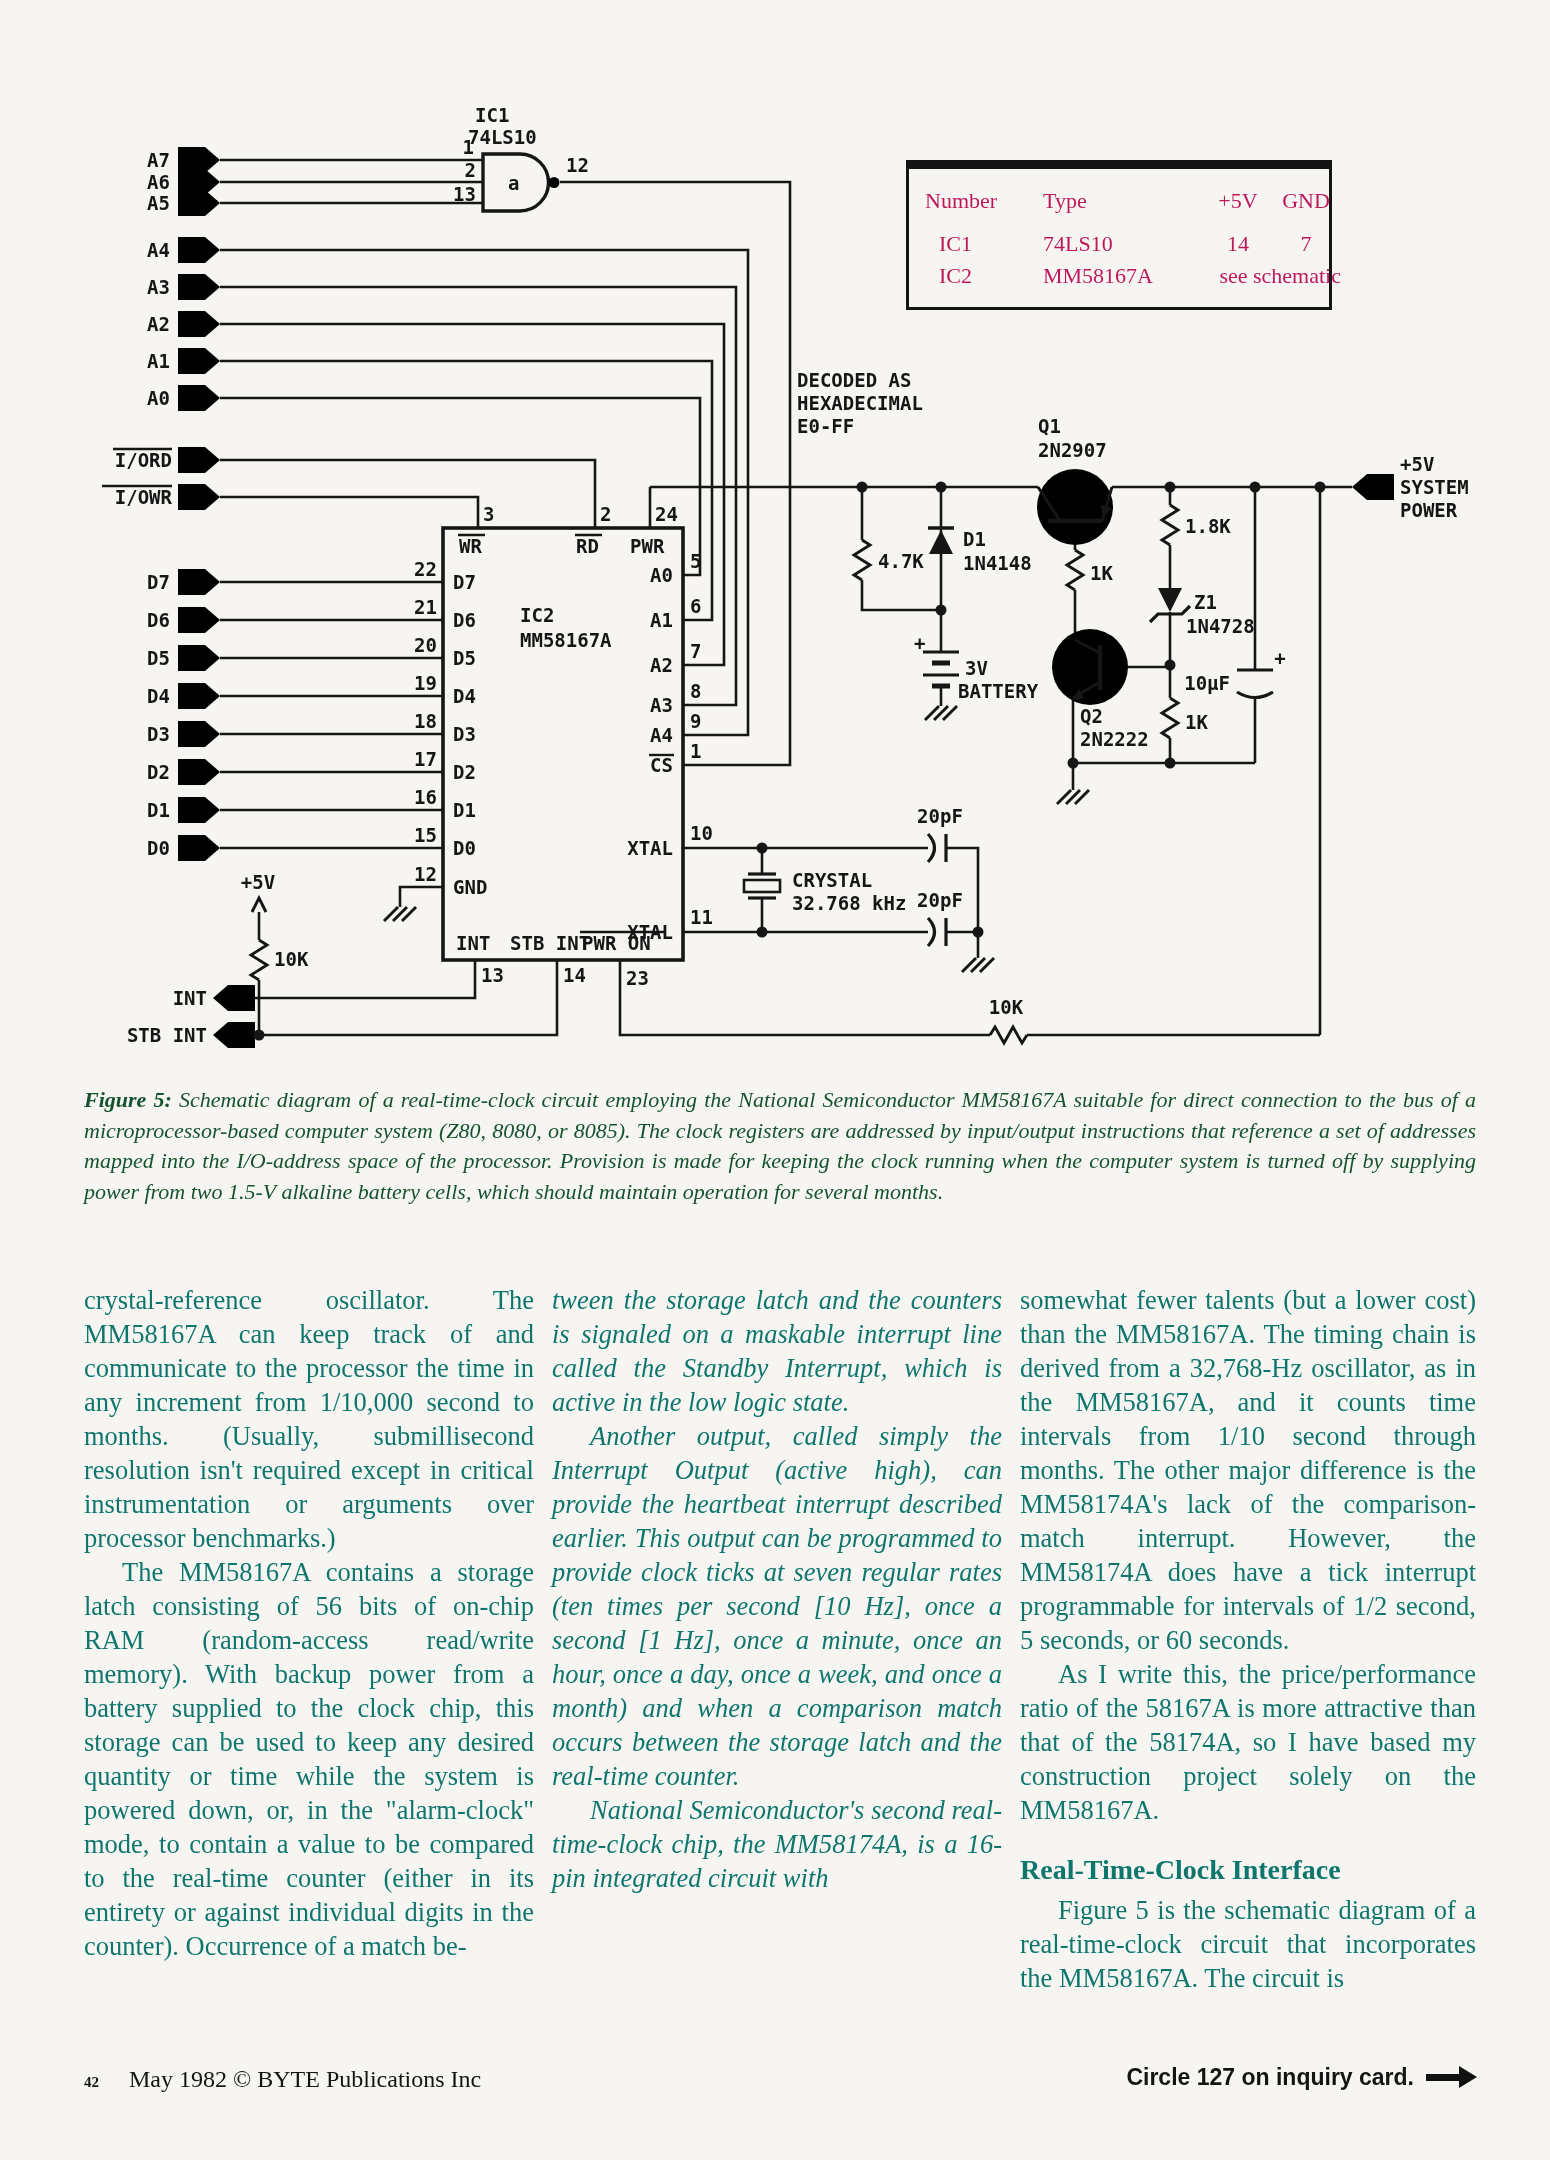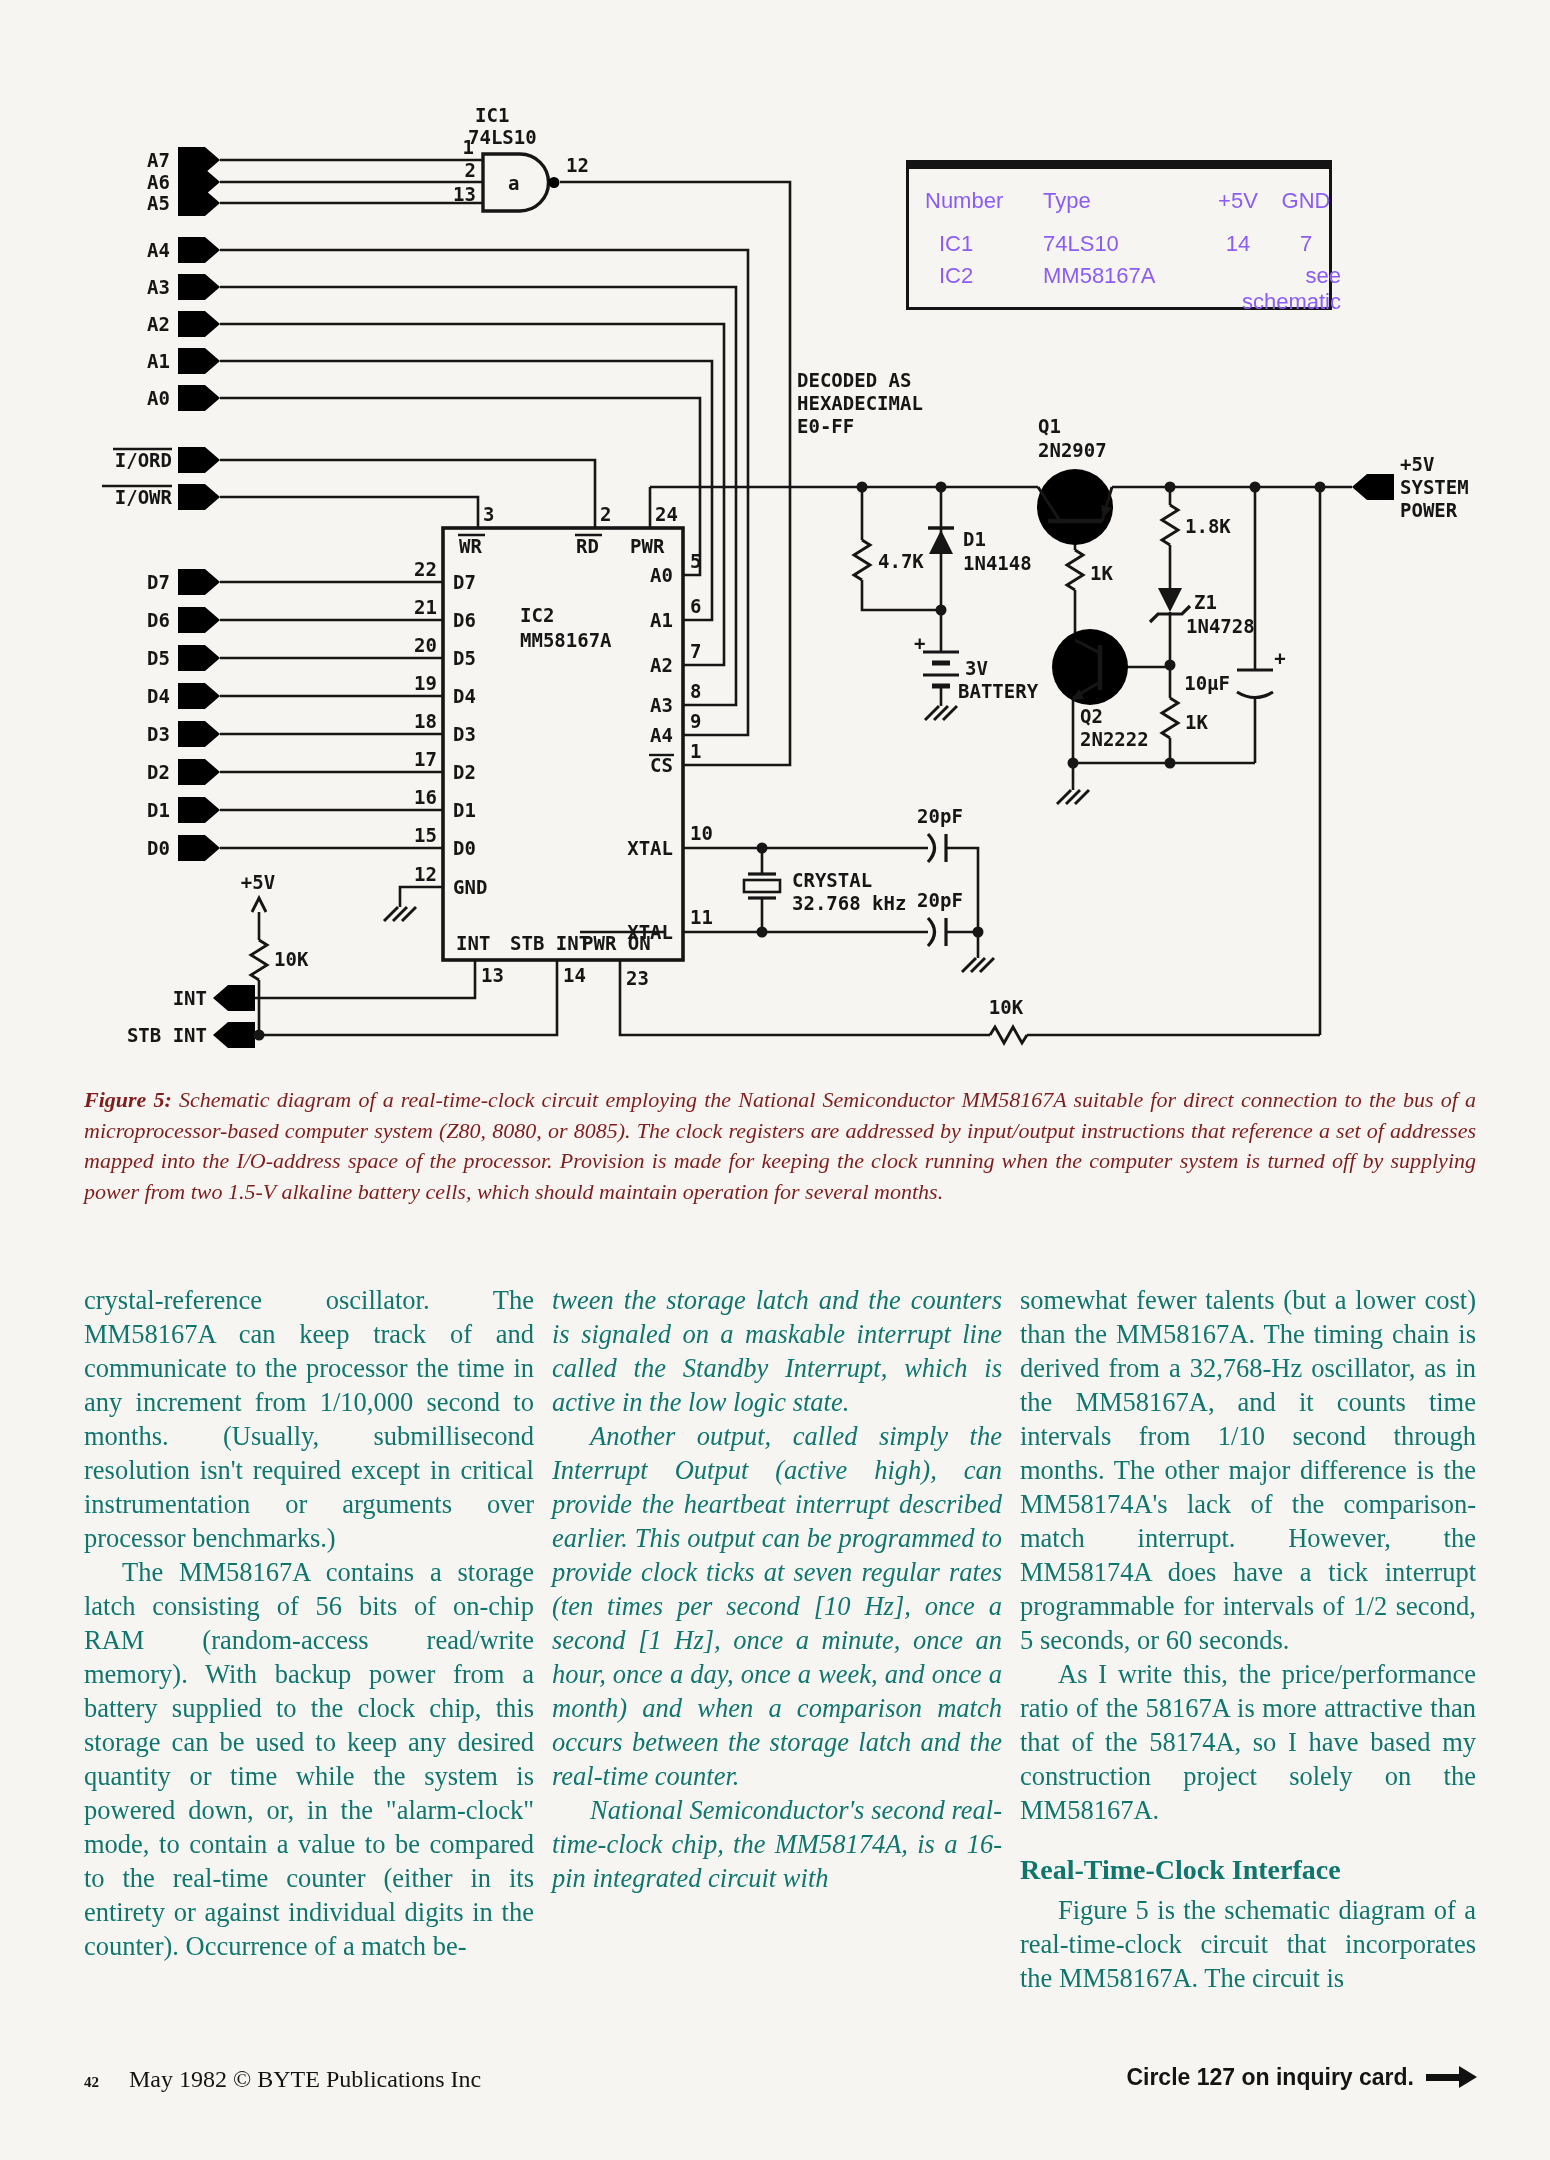--- a/index.html
+++ b/index.html
@@ -17,32 +17,32 @@
     font-weight:bold;font-size:19px;fill:#161616;
   }
   .wire{stroke-width:2.6px;}
   .comp{stroke-width:2.9px;}
   .fillc{fill:#161616;stroke:none;}
   
   .parts-table{
     position:absolute;left:906px;top:160px;width:426px;height:150px;
     border:3px solid #141414;border-top:9px solid #141414;
     background:#f6f5f1;box-sizing:border-box;
-    font-family:Liberation Sans, sans-serif;font-size:22px;color:#8b5cf6;
+    font-family:Liberation Serif, serif;font-size:22px;color:#be185d;
   }
   .pt-grid{display:grid;grid-template-columns:118px 162px 66px 70px;padding:16px 0 0 16px;}
   .pt-grid > div{padding:3px 0;}
   .pt-head{padding-bottom:14px !important;}
   .pt-c{text-align:center;}
   .pt-span{grid-column:3 / span 2;text-align:right;}
   
   .caption{
     position:absolute;left:84px;top:1085px;width:1392px;
     font-style:italic;font-size:22px;line-height:30.5px;
-    text-align:justify;color:#7f1d1d;
+    text-align:justify;color:#14532d;
   }
   .caption b{font-weight:bold;}
   
   .col{
     position:absolute;top:1283px;width:450px;
     font-size:26.5px;line-height:34px;text-align:justify;color:#0f766e;
   }
   #col1{left:84px;}
   #col2{left:552px;font-style:italic;}
   #col3{left:1020px;width:456px;}

